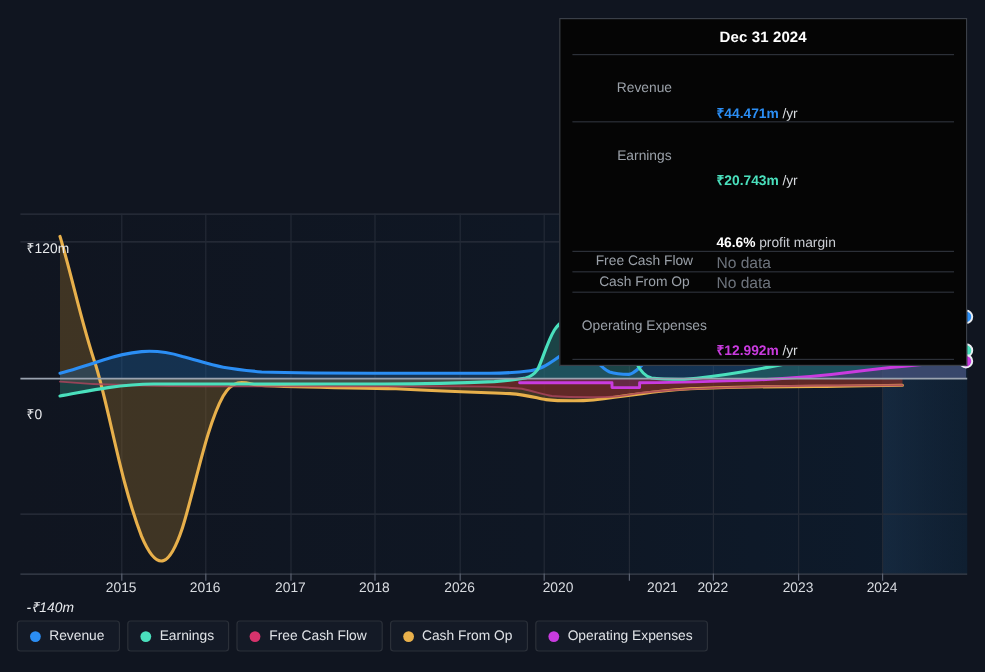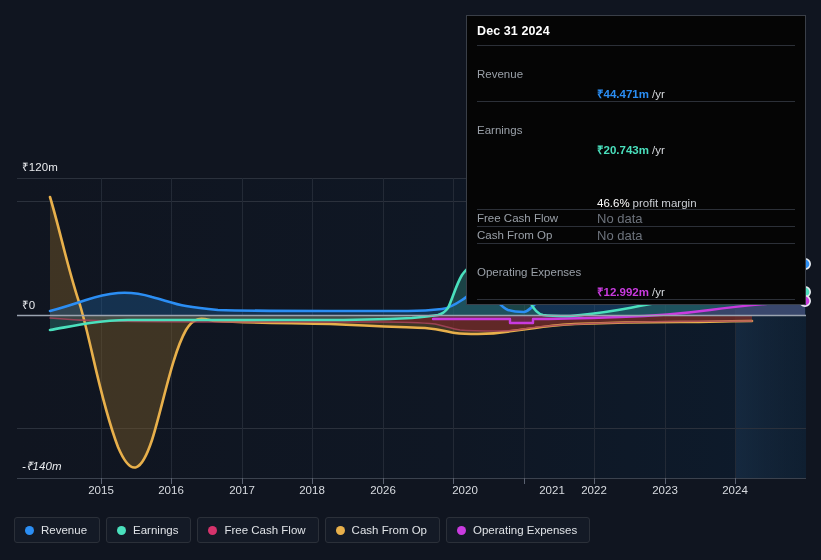--- a/index.html
+++ b/index.html
@@ -24,20 +24,21 @@
   }
   #chart-svg { display: block; }
 
   
   .y-label {
     position: absolute;
     color: #e8eaed;
     font-size: 11.5px;
     letter-spacing: .1px;
     white-space: nowrap;
+    margin-top: 40px;
   }
   #y-label-top   { left: 22px; top: 159px; }
   #y-label-zero  { left: 22px; top: 297px; }
   #y-label-bot   { left: 22px; top: 458px; font-style: italic; }
 
   .x-label {
     position: absolute;
     top: 484px;
     color: #d8dbe0;
     font-size: 11.5px;
@@ -46,20 +47,21 @@
   }
 
   
   #tooltip {
     position: absolute;
     left: 466px; top: 15px;
     width: 340px;
     background: #050505;
     border: 1px solid #3a3f48;
     padding: 7px 10px 4px 10px;
+    text-align: center;
   }
   #tooltip-date {
     color: #ffffff;
     font-size: 12.5px;
     font-weight: bold;
     padding: 1px 0 7px 0;
     letter-spacing: .1px;
   }
   .tt-row {
     display: flex;
@@ -79,21 +81,21 @@
     font-size: 11.5px;
     white-space: nowrap;
     display: flex;
     align-items: baseline;
     gap: 3px;
     margin-top: 40px;
   }
   .tt-amount { font-weight: bold; }
   .tt-unit { color: #d7dade; font-weight: normal; }
   .tt-nodata { color: #6d737c; font-size: 13px; }
-  .tt-margin-num { color: #ffffff; font-weight: normal; font-size: 11.5px; }
+  .tt-margin-num { color: #ffffff; font-weight: bold; font-size: 11.5px; }
   .tt-margin-txt { color: #c9ccd2; font-size: 11.5px; }
   #tt-bottom-rule { border-top: 1px solid #2c3038; height: 0; margin-top: 0; }
 
   
   #legend {
     position: absolute;
     left: 14px; top: 517px;
     display: flex;
     gap: 6px;
   }

